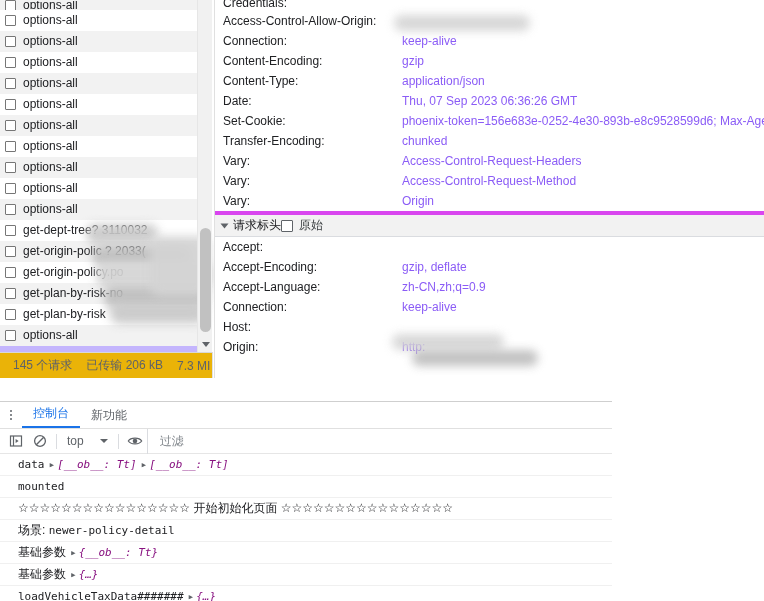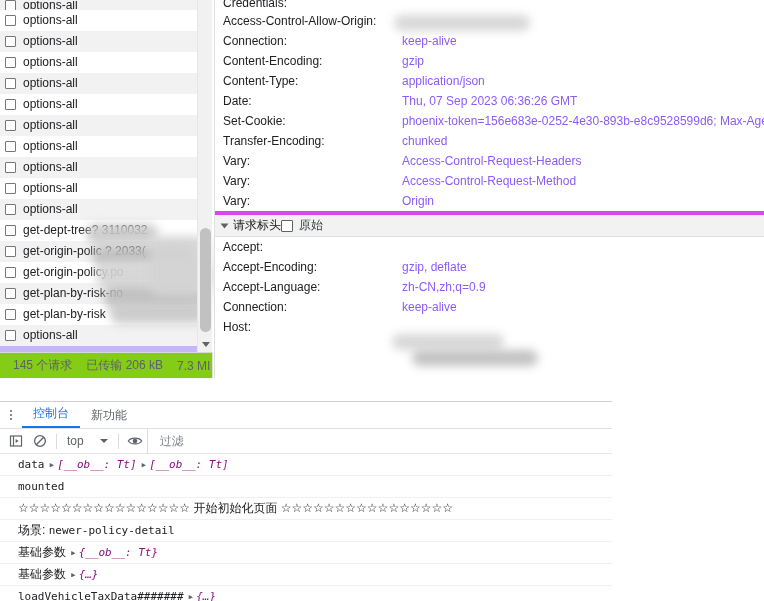--- a/index.html
+++ b/index.html
@@ -55,21 +55,21 @@
     display:flex;align-items:center;justify-content:center;
   }
   .list-scroll .arrow i{
     width:0;height:0;border-left:4px solid transparent;border-right:4px solid transparent;
     border-top:5px solid #5f6368;display:block;
   }
 
   
   .net-status{
     position:absolute;left:0;top:352px;width:213px;height:26px;
-    background:#84cc16;border-top:1px solid #d8d8d8;border-right:1px solid #e0e0e0;
+    background:#eab308;border-top:1px solid #d8d8d8;border-right:1px solid #e0e0e0;
     display:flex;align-items:center;gap:0;box-sizing:border-box;
     font-size:12px;color:#5f6368;padding-left:6px;
   }
   .net-status .seg{padding:0 7px;white-space:nowrap;}
   .net-status .sep{width:1px;height:13px;background:#cfcfcf;}
 
   
   .hdr-panel{
     position:absolute;left:214px;top:0;width:550px;height:378px;
     background:#fff;overflow:hidden;border-left:1px solid #e0e0e0;box-sizing:border-box;
@@ -314,20 +314,24 @@
             <span class="k">Accept-Language:</span>
             <span class="v">zh-CN,zh;q=0.9</span>
           </div>
           <div class="hdr-row">
             <span class="k">Connection:</span>
             <span class="v">keep-alive</span>
           </div>
           <div class="hdr-row">
             <span class="k">Host:</span>
             <span class="v"></span>
+          </div>
+          <div class="hdr-row">
+            <span class="k">Origin:</span>
+            <span class="v">http:</span>
           </div>
         </div>
     </div>
 
     <div class="blur l3" style="left:394px;top:15px;width:136px;height:16px;"></div>
     <div class="blur l3" style="left:392px;top:334px;width:112px;height:16px;"></div>
     <div class="blur l2" style="left:412px;top:350px;width:126px;height:16px;"></div>
   </div>
 
   <div class="console-pane">

